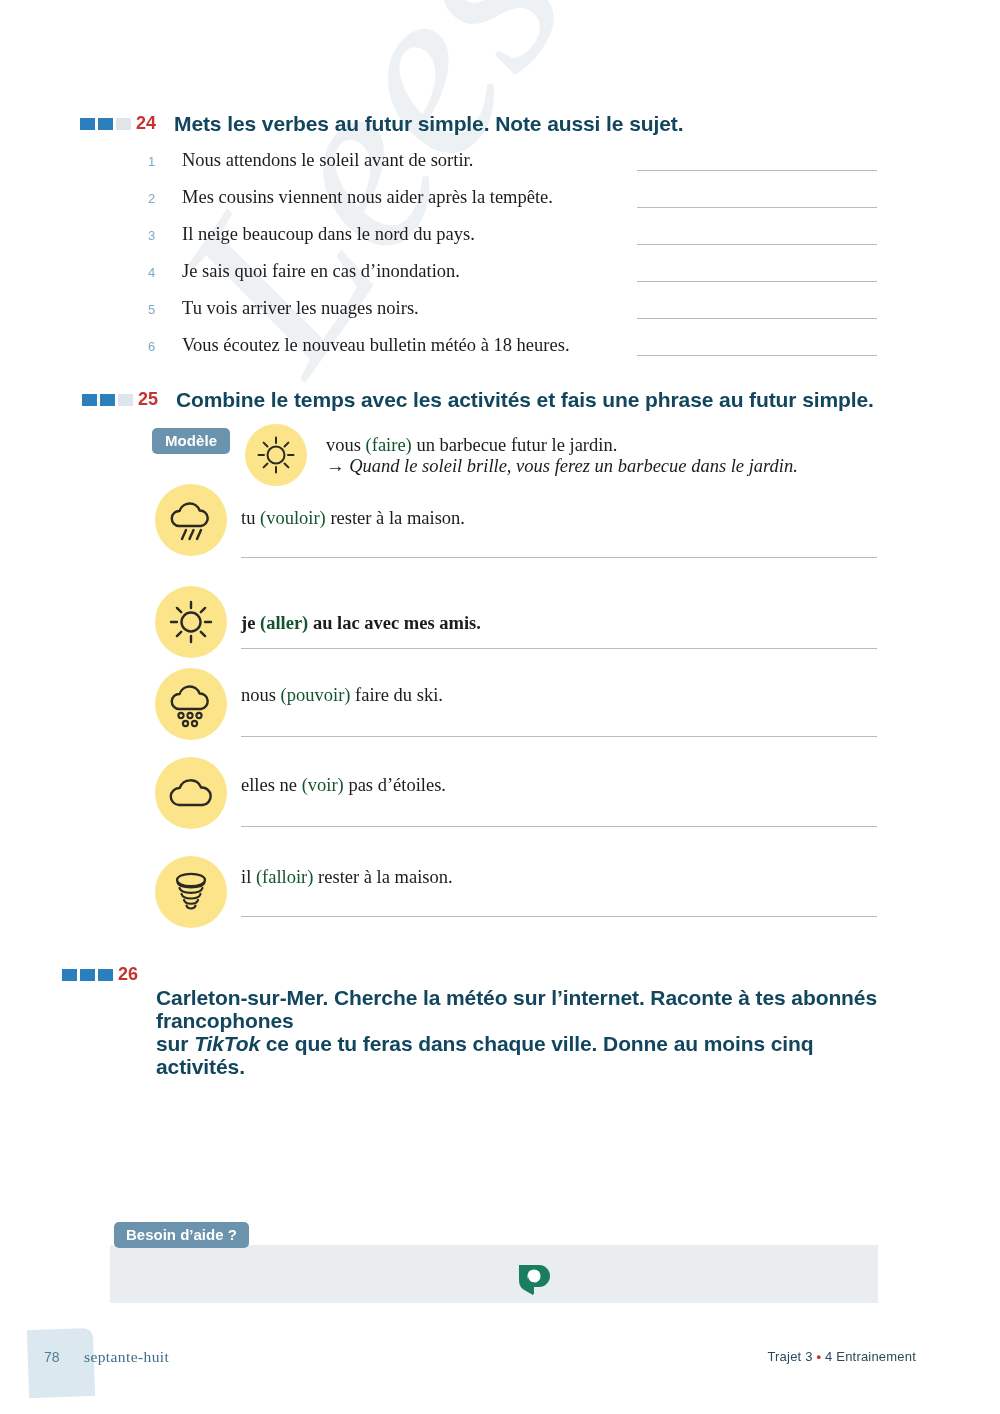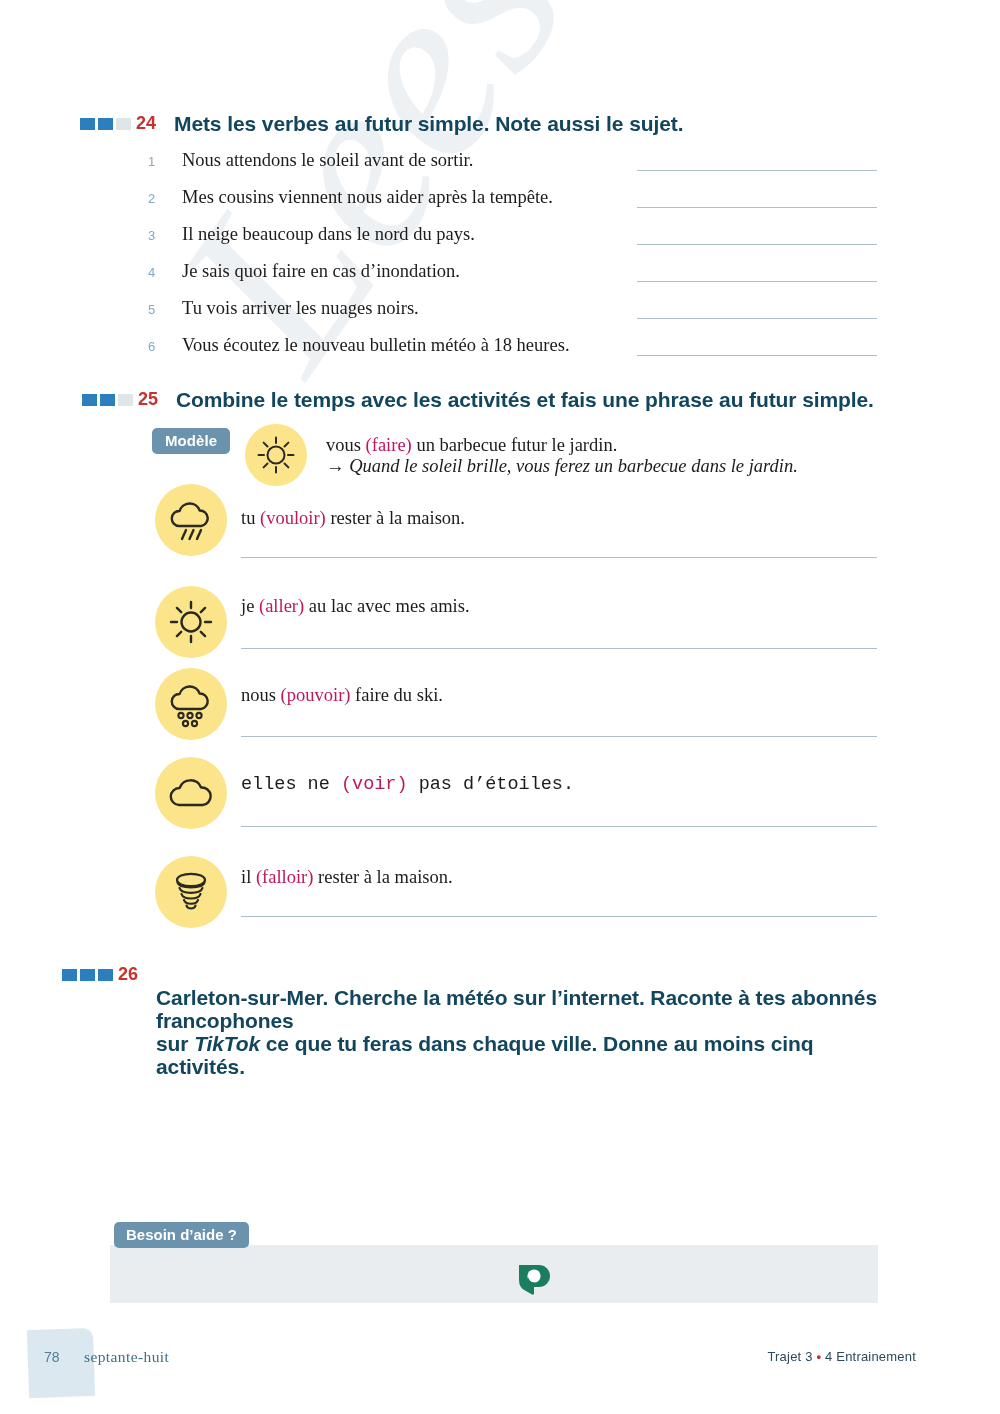--- a/index.html
+++ b/index.html
@@ -128,21 +128,21 @@
     width: 62px; height: 62px;
   }
   .s-text {
     position: absolute;
     font-family: "Liberation Serif", serif;
     font-size: 18.5px;
     color: #1c1c1c;
     white-space: nowrap;
     line-height: 26px;
   }
-  .verb { color: #be185d; }
+  .verb { color: #14532d; }
   .model-answer { font-style: italic; }
 
   
   .help-badge {
     position: absolute;
     background: #6b93ad;
     color: #ffffff;
     font-family: "Liberation Sans", sans-serif;
     font-weight: bold;
     font-size: 15px;
@@ -315,21 +315,21 @@
         <line x1="24" y1="38" x2="24" y2="44"></line>
         <line x1="4" y1="24" x2="10" y2="24"></line>
         <line x1="38" y1="24" x2="44" y2="24"></line>
         <line x1="9.9" y1="9.9" x2="14.2" y2="14.2"></line>
         <line x1="33.8" y1="33.8" x2="38.1" y2="38.1"></line>
         <line x1="38.1" y1="9.9" x2="33.8" y2="14.2"></line>
         <line x1="14.2" y1="33.8" x2="9.9" y2="38.1"></line>
       </g>
     </svg>
   </div>
-  <div class="s-text" style="left:241px; top:593px;">
+  <div class="s-text" style="left:241px; top:610px;font-weight:bold;">
     <span>je </span><span class="verb">(aller)</span><span> au lac avec mes amis.</span>
   </div>
   <div class="ans-line" style="left:241px; top:648px; width:636px;"></div>
 
   <div class="icon-circle" style="left:155px; top:668px;">
     <svg width="52" height="52" viewBox="0 0 52 52">
       <path d="M14 31 a7.5 7.5 0 0 1 0.6 -15 a10.5 10.5 0 0 1 20 -0.5 a7.8 7.8 0 0 1 1.5 15.5 z" fill="none" stroke="#2b2922" stroke-width="2.4" stroke-linejoin="round"></path>
       <g fill="none" stroke="#2b2922" stroke-width="2.1">
         <circle cx="16" cy="37.5" r="2.6"></circle>
         <circle cx="25" cy="37.5" r="2.6"></circle>
@@ -342,21 +342,21 @@
   <div class="s-text" style="left:241px; top:682px;">
     <span>nous </span><span class="verb">(pouvoir)</span><span> faire du ski.</span>
   </div>
   <div class="ans-line" style="left:241px; top:736px; width:636px;"></div>
 
   <div class="icon-circle" style="left:155px; top:757px;">
     <svg width="52" height="52" viewBox="0 0 52 52">
       <path d="M14 38 a8.5 8.5 0 0 1 0.6 -17 a11.5 11.5 0 0 1 21.5 -0.5 a8.6 8.6 0 0 1 1.6 17.5 z" fill="none" stroke="#2b2922" stroke-width="2.4" stroke-linejoin="round"></path>
     </svg>
   </div>
-  <div class="s-text" style="left:241px; top:772px;font-family:Liberation Mono, monospace;">
+  <div class="s-text" style="left:241px; top:772px;">
     <span>elles ne </span><span class="verb">(voir)</span><span> pas d’étoiles.</span>
   </div>
   <div class="ans-line" style="left:241px; top:826px; width:636px;"></div>
 
   <div class="icon-circle" style="left:155px; top:856px;">
     <svg width="50" height="50" viewBox="0 0 50 50">
       <g fill="none" stroke="#2b2922" stroke-width="2.2" stroke-linecap="round">
         <ellipse cx="25" cy="13" rx="14" ry="6.2"></ellipse>
         <path d="M11.5 15.5 C13 22 37 22 38.5 15.5"></path>
         <path d="M13.5 21 C15.5 27.5 34.5 27.5 36.5 21"></path>

